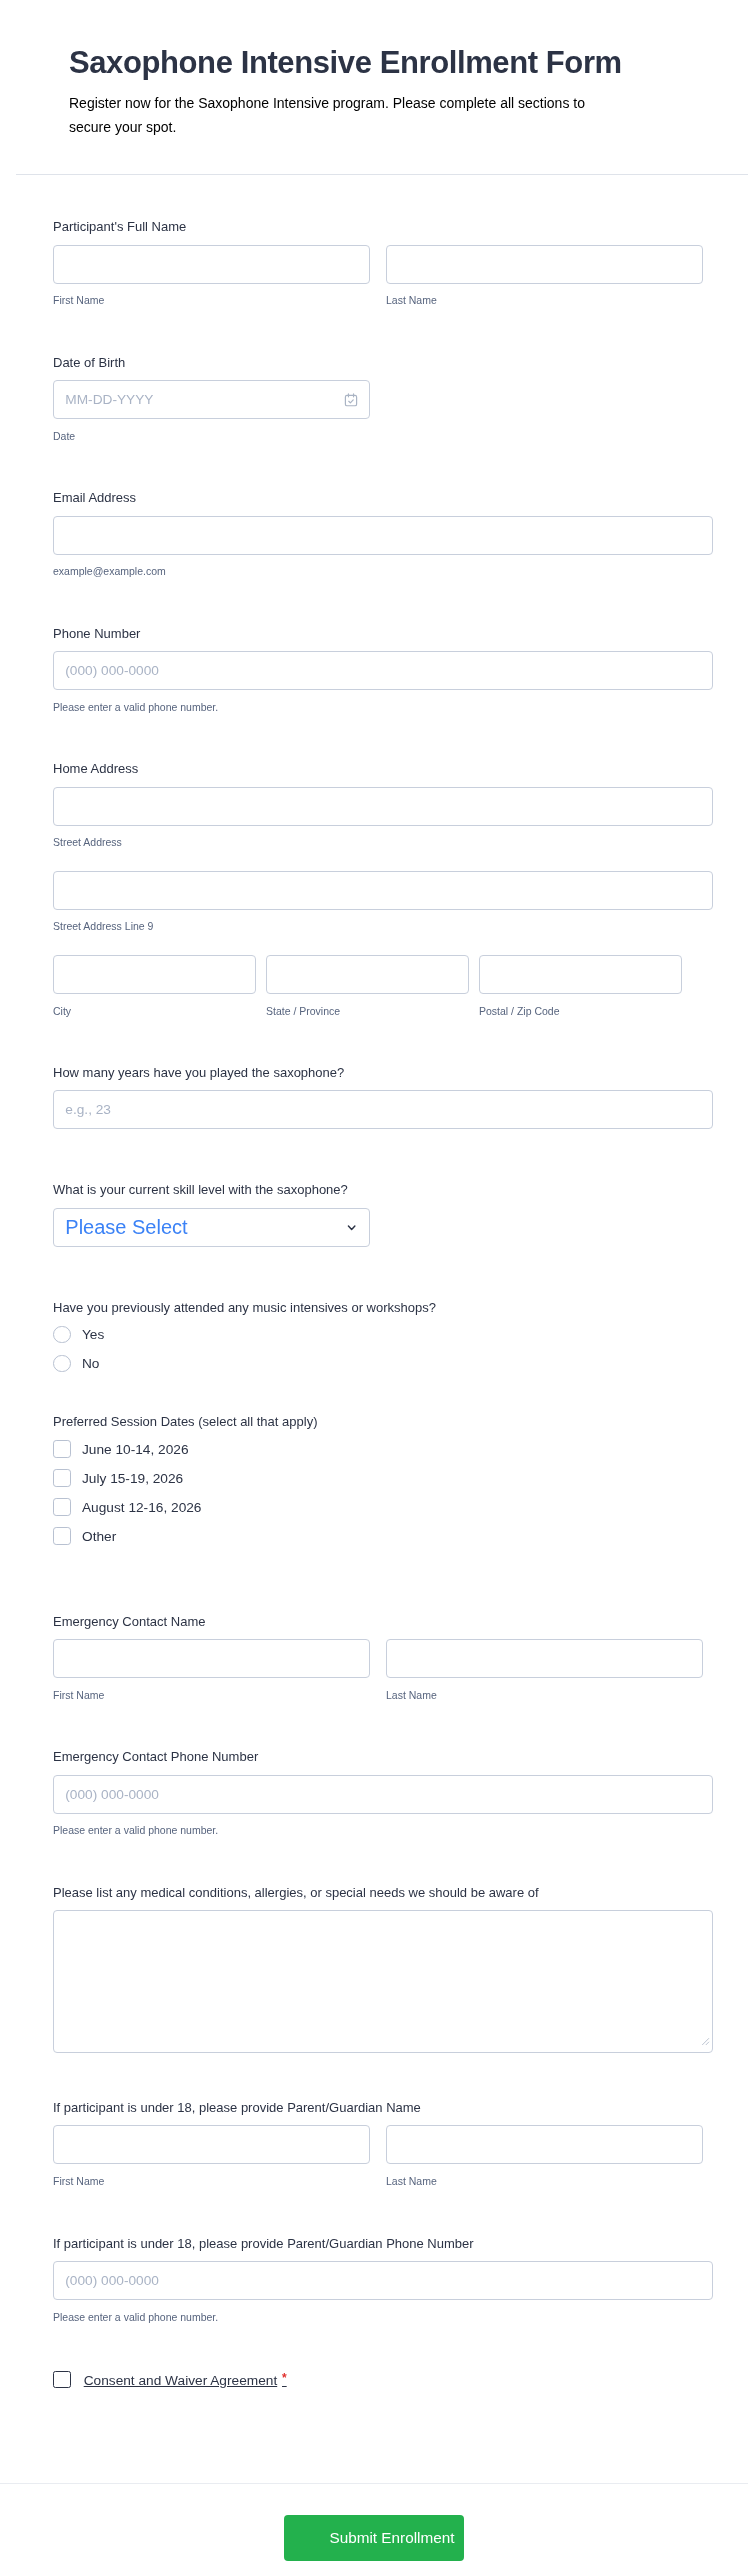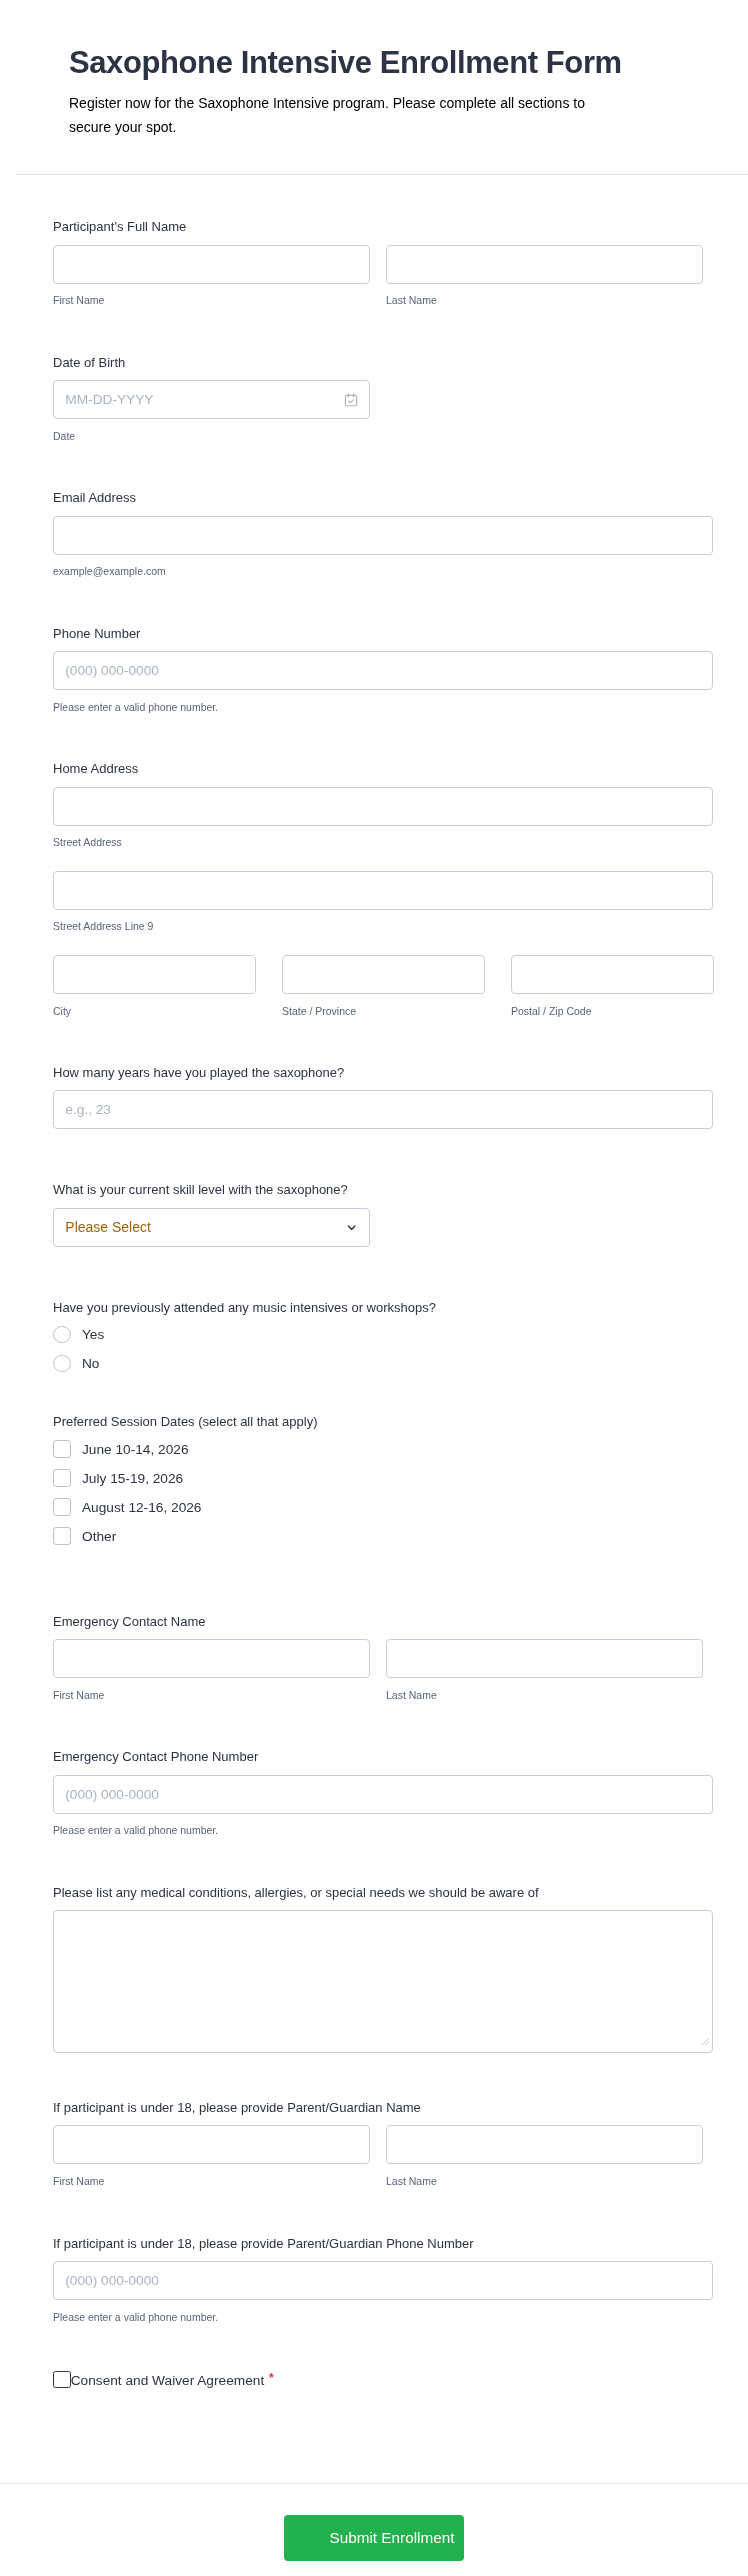--- a/index.html
+++ b/index.html
@@ -65,21 +65,21 @@
     background: #ffffff;
     border: 0.8px solid #c8cfdc;
     border-radius: 4px;
     outline: none;
     width: 100%;
   }
   .text-input { height: 39px; padding: 0 11.3px; }
   input::placeholder, textarea::placeholder { color: #a9b3c5; opacity: 1; }
 
   .two-col { display: grid; grid-template-columns: 317px 317px; column-gap: 16px; }
-  .three-col { display: grid; grid-template-columns: 203px 203px 203px; column-gap: 26px; }
+  .three-col { display: grid; grid-template-columns: 203px 203px 203px; column-gap: 10px; }
   .half { width: 317px; }
   .addr-row { margin-top: 21px; }
 
   .input-wrap { position: relative; }
   .input-icon {
     position: absolute;
     right: 11.3px;
     top: 50%;
     transform: translateY(-50%);
     display: flex;
@@ -89,21 +89,21 @@
   
   .select-box {
     width: 317px; height: 39px;
     border: 0.8px solid #c8cfdc;
     border-radius: 4px;
     background: #ffffff;
     display: flex; align-items: center; justify-content: space-between;
     padding: 0 11.3px;
     cursor: pointer;
   }
-  .select-value { font-size: 14px; color: #a16207; }
+  .select-value { font-size: 20px; color: #3b82f6; }
 
   
   .options { margin-top: 8px; }
   .option { display: flex; align-items: center; height: 19.3px; }
   .option + .option { margin-top: 9.7px; }
   .radio-circle {
     width: 17.7px; height: 17.7px; border-radius: 50%;
     border: 0.8px solid #b8c1d1; background: #fff;
     flex: 0 0 auto; cursor: pointer;
   }
@@ -124,21 +124,21 @@
   }
   .resize-handle { position: absolute; right: 3.2px; bottom: 4px; pointer-events: none; }
 
   
   .consent-row { display: flex; align-items: center; height: 21px; }
   .consent-box {
     width: 17.7px; height: 17.7px;
     border: 1.6px solid #2c3345; border-radius: 2.4px;
     background: #fff; flex: 0 0 auto; cursor: pointer;
   }
-  .consent-text { font-size: 13.7px; color: #2c3345; }
+  .consent-text { margin-left: 13px; font-size: 13.7px; color: #2c3345; text-decoration: underline; }
   .required-star { color: #e0312e; font-size: 12px; vertical-align: 3.2px; margin-left: 4.8px; font-weight: 700; }
 
   
   .form-footer { padding: 31px 0 39px 0; display: flex; justify-content: center; }
   .submit-btn {
     width: 180px; height: 46px;
     background: #23b14d;
     color: #ffffff;
     font-family: "Liberation Sans", sans-serif;
     font-size: 15.3px; font-weight: 500;

